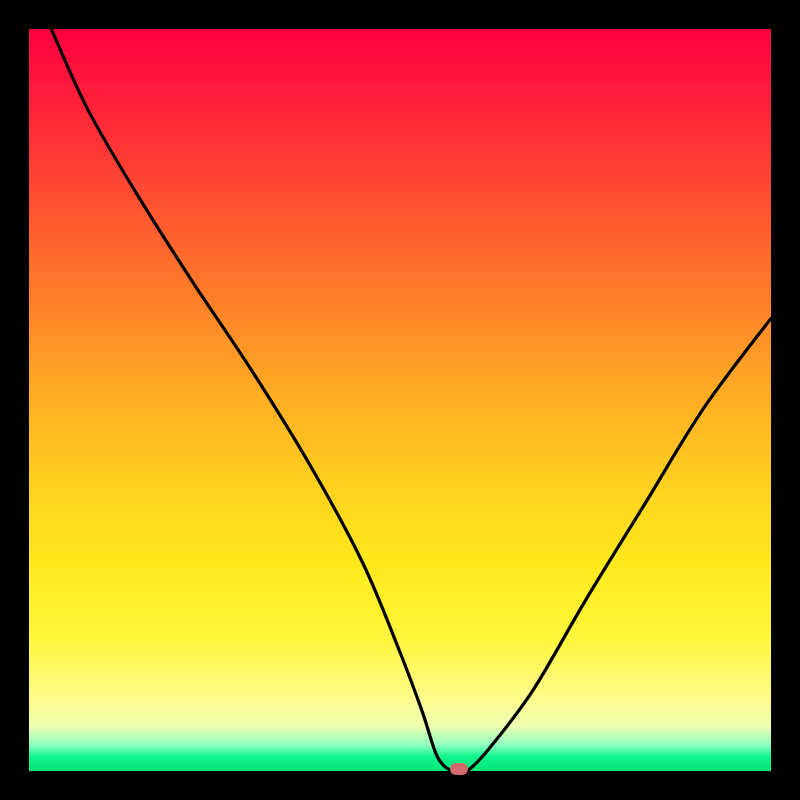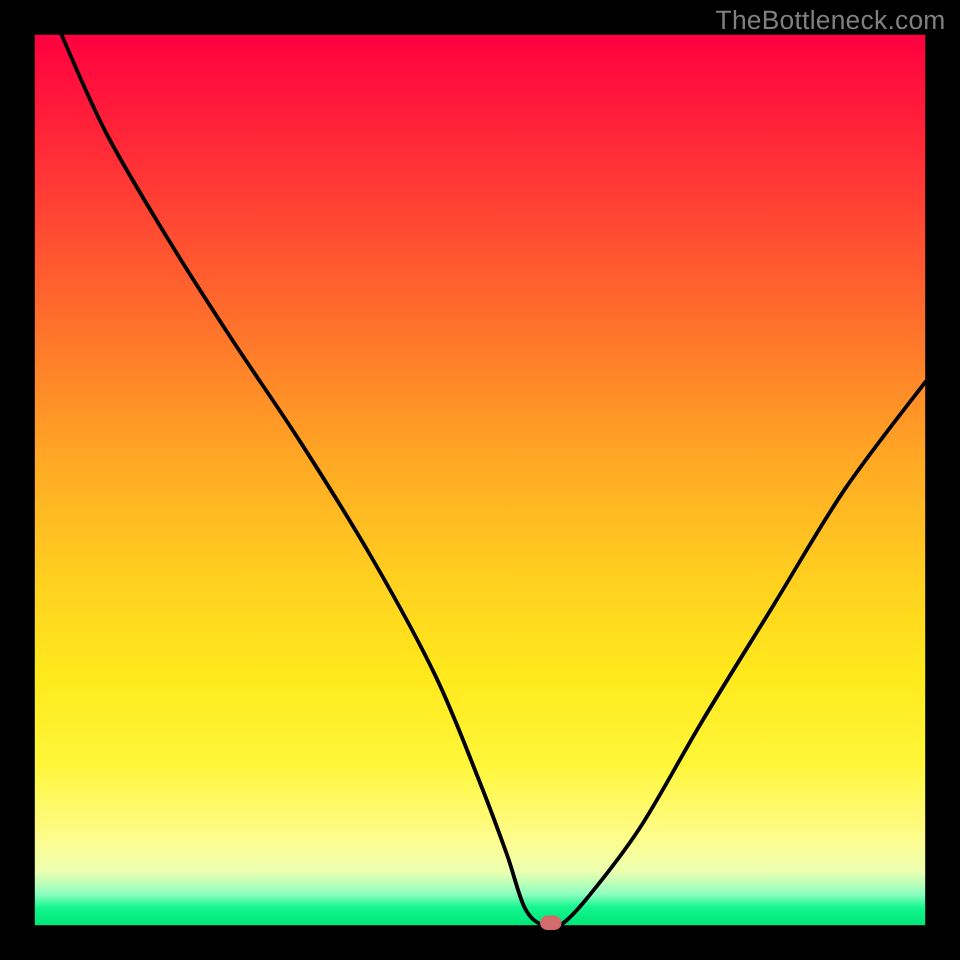--- a/index.html
+++ b/index.html
@@ -64,21 +64,20 @@
     height: 12px;
     background: #d26b6b;
     border-radius: 6px;
   }
 </style>
 </head>
 <body>
 
 <div class="frame">
 
-  <div class="watermark">TheBottleneck.com</div>
 
   <div class="plot-area">
 
     <svg class="curve" viewBox="0 0 742 742" preserveAspectRatio="none">
 
       <path id="curve-path" d="M 22.26 0.00 C 28.44 13.60, 44.52 53.18, 59.36 81.62 C 74.20 110.06, 93.99 142.22, 111.30 170.66 C 128.61 199.10, 144.69 223.84, 163.24 252.28 C 181.79 280.72, 202.81 310.40, 222.60 341.32 C 242.39 372.24, 263.41 405.63, 281.96 437.78 C 300.51 469.93, 319.06 503.32, 333.90 534.24 C 348.74 565.16, 361.11 598.55, 371.00 623.28 C 380.89 648.01, 387.08 665.33, 393.26 682.64 C 399.44 699.95, 403.15 717.27, 408.10 727.16 C 413.05 737.05, 417.99 739.53, 422.94 742.00 C 427.89 744.47, 431.60 745.71, 437.78 742.00 C 443.96 738.29, 448.91 733.34, 460.04 719.74 C 471.17 706.14, 488.48 685.11, 504.56 660.38 C 520.64 635.65, 537.95 602.26, 556.50 571.34 C 575.05 540.42, 596.07 507.03, 615.86 474.88 C 635.65 442.73, 654.20 409.34, 675.22 378.42 C 696.24 347.50, 730.87 304.22, 742.00 289.38" fill="none" stroke="#000000" stroke-width="3.2" stroke-linecap="round" stroke-linejoin="round"></path>
     </svg>
 
     <div id="marker" class="marker" style="left: 421.36px; top: 734px; background: rgb(210, 107, 107);"></div>
 

